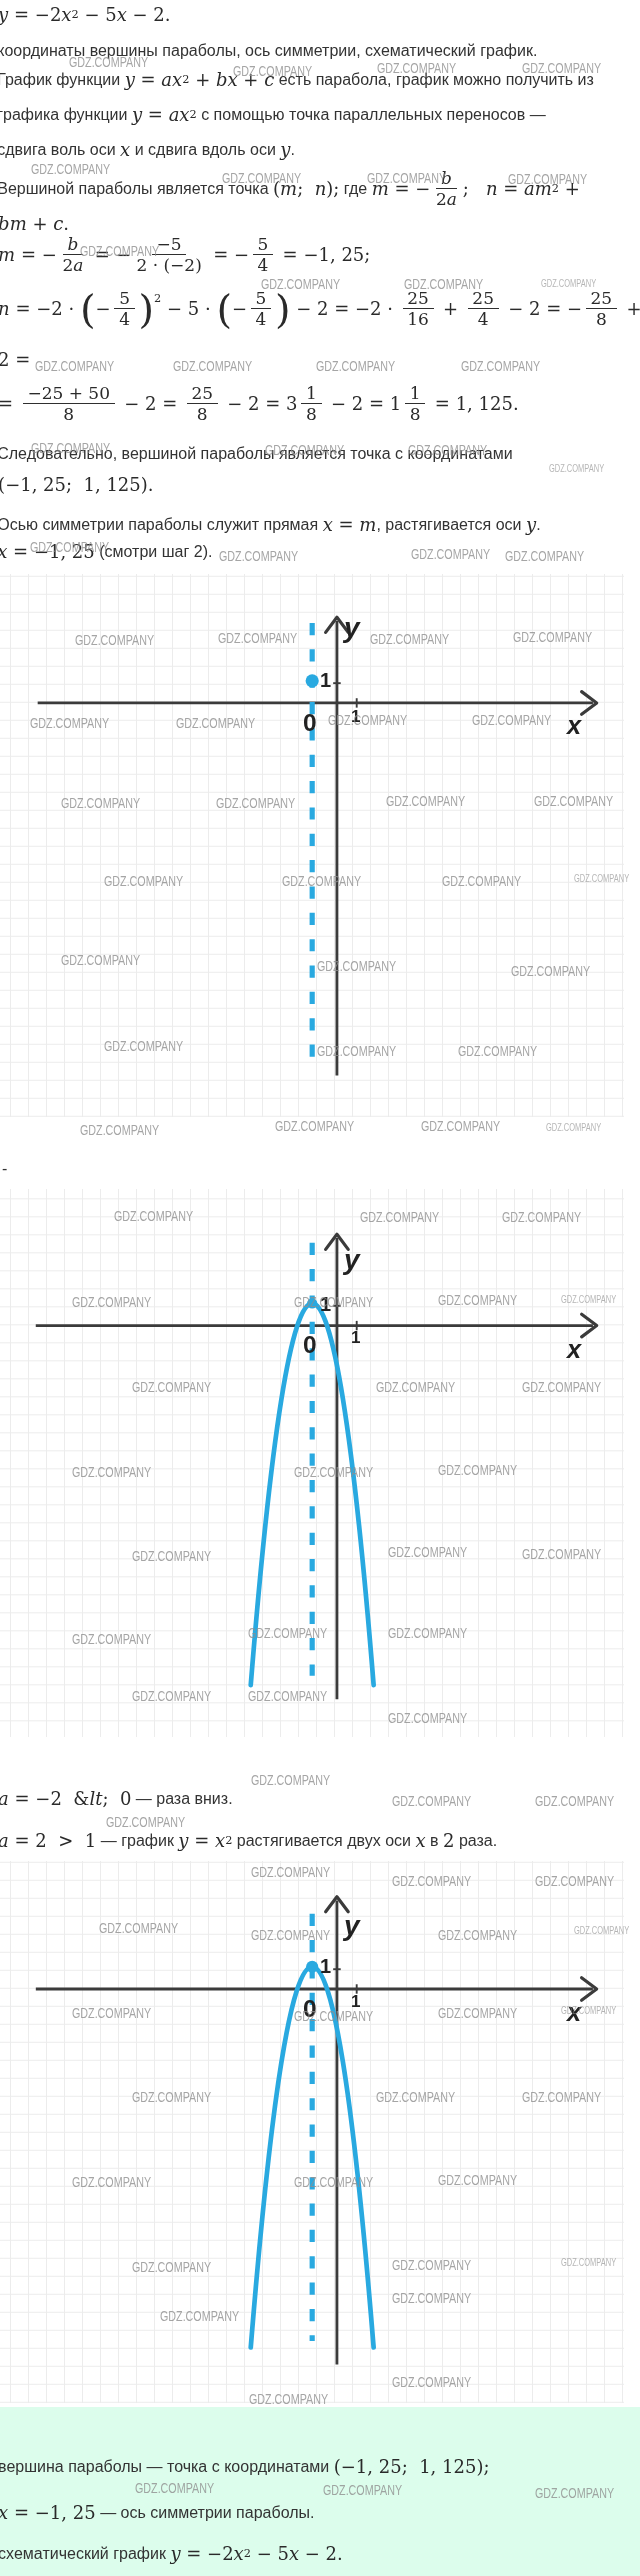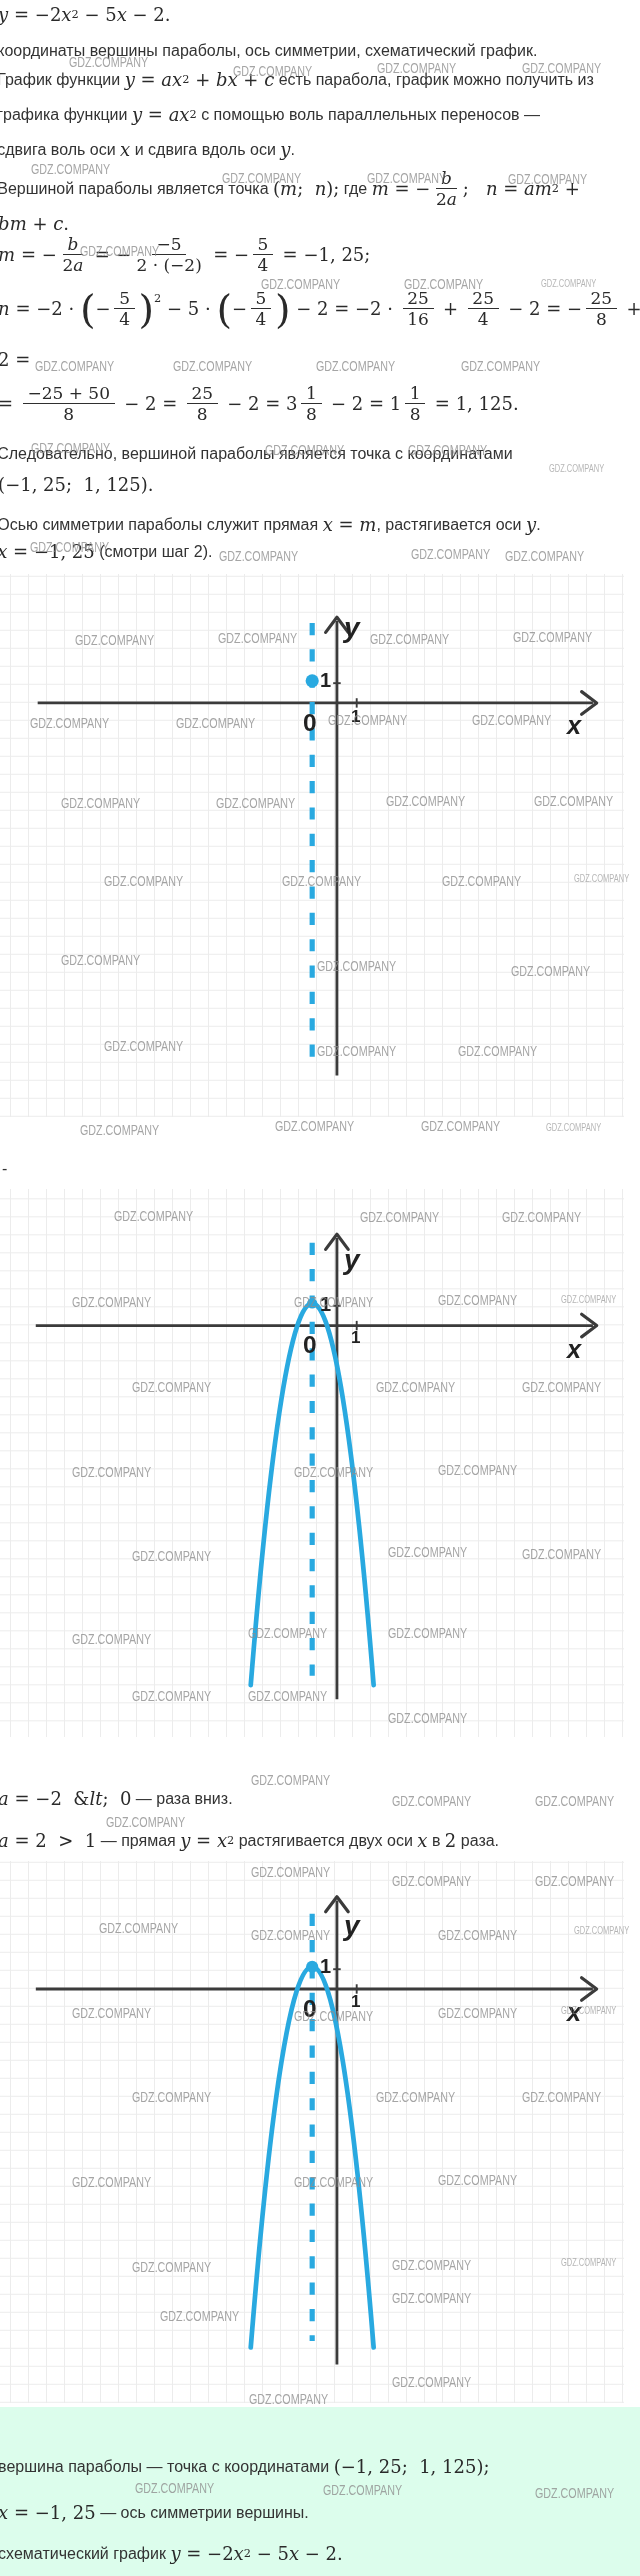--- a/index.html
+++ b/index.html
@@ -89,37 +89,37 @@
     <div class="glabel axisvar" style="left:344px;top:49px;font-size:28px;">y</div>
     <div class="glabel axisvar" style="left:567px;top:137px;font-size:25.4px;">x</div>
     <div class="glabel num" style="left:303px;top:134px;font-size:24.5px;">0</div>
     <div class="glabel num" style="left:320px;top:94px;font-size:20px;">1</div>
     <div class="glabel num" style="left:351px;top:131px;font-size:17px;">1</div>
   </div>
 
 <div class="line" style="top: 3.8px; left: -1.9px;"><span class="math"><i>y</i> = −2<i>x</i></span><sup class="msup">2</sup><span class="math"> − 5<i>x</i> − 2.</span></div>
     <div class="line" style="top: 42px; left: -2.8px;"><span class="rus">координаты вершины параболы, ось симметрии, схематический график.</span></div>
     <div class="line" style="top: 69px; left: -2.8px;"><span class="rus">График функции </span><span class="math"><i>y</i> = <i>ax</i></span><sup class="msup">2</sup><span class="math"> + <i>bx</i> + <i>c</i></span><span class="rus"> есть парабола, график можно получить из</span></div>
-    <div class="line" style="top: 104px; left: -2.8px;"><span class="rus">графика функции </span><span class="math"><i>y</i> = <i>ax</i></span><sup class="msup">2</sup><span class="rus"> с помощью воль параллельных переносов —</span></div>
+    <div class="line" style="top: 104px; left: -2.8px;"><span class="rus">графика функции </span><span class="math"><i>y</i> = <i>ax</i></span><sup class="msup">2</sup><span class="rus"> с помощью точка параллельных переносов —</span></div>
     <div class="line" style="top: 139px; left: -2.8px;"><span class="rus">сдвига воль оси </span><span class="math"><i>x</i></span><span class="rus"> и сдвига вдоль оси </span><span class="math"><i>y</i></span><span class="rus">.</span></div>
     <div class="line" style="top: 168px; left: -2.8px;"><span class="rus">Вершиной параболы является точка </span><span class="math">(<i>m</i>;  <i>n</i>);</span><span class="rus"> где </span><span class="math"><i>m</i> = −</span><span class="frac"><span class="num"><i>b</i></span><span class="den">2<i>a</i></span></span><span class="math">;   <i>n</i> = <i>am</i></span><sup class="msup">2</sup><span class="math"> +</span></div>
     <div class="line" style="top: 213px; left: -1.9px;"><span class="math"><i>bm</i> + <i>c</i>.</span></div>
     <div class="line" style="top: 234px; left: -1.9px;"><span class="math"><i>m</i> = −</span><span class="frac"><span class="num"><i>b</i></span><span class="den">2<i>a</i></span></span><span class="math"> = −</span><span class="frac"><span class="num">−5</span><span class="den">2 · (−2)</span></span><span class="math"> = −</span><span class="frac"><span class="num">5</span><span class="den">4</span></span><span class="math"> = −1, 25;</span></div>
     <div class="line" style="top: 288px; left: -1.9px;"><span class="math"><i>n</i> = −2 · </span><span class="bigp">(</span><span class="math">−</span><span class="frac"><span class="num">5</span><span class="den">4</span></span><span class="bigp">)</span><sup class="msup bsup">2</sup><span class="math"> − 5 · </span><span class="bigp">(</span><span class="math">−</span><span class="frac"><span class="num">5</span><span class="den">4</span></span><span class="bigp">)</span><span class="math"> − 2 = −2 · </span><span class="frac"><span class="num">25</span><span class="den">16</span></span><span class="math"> + </span><span class="frac"><span class="num">25</span><span class="den">4</span></span><span class="math"> − 2 = −</span><span class="frac"><span class="num">25</span><span class="den">8</span></span><span class="math"> + </span></div>
     <div class="line" style="top: 349px; left: -1.9px;"><span class="math">2 =</span></div>
     <div class="line" style="top: 383px; left: -1.9px;"><span class="math">= </span><span class="frac"><span class="num">−25 + 50</span><span class="den">8</span></span><span class="math"> − 2 = </span><span class="frac"><span class="num">25</span><span class="den">8</span></span><span class="math"> − 2 = 3</span><span class="frac"><span class="num">1</span><span class="den">8</span></span><span class="math"> − 2 = 1</span><span class="frac"><span class="num">1</span><span class="den">8</span></span><span class="math"> = 1, 125.</span></div>
     <div class="line" style="top: 445px; left: -2.8px;"><span class="rus">Следовательно, вершиной параболы является точка с координатами</span></div>
     <div class="line" style="top: 474px; left: -1.9px;"><span class="math">(−1, 25;  1, 125).</span></div>
     <div class="line" style="top: 514px; left: -2.8px;"><span class="rus">Осью симметрии параболы служит прямая </span><span class="math"><i>x</i> = <i>m</i></span><span class="rus">, растягивается оси </span><span class="math"><i>y</i></span><span class="rus">.</span></div>
     <div class="line" style="top: 541px; left: -2.8px;"><span class="math"><i>x</i> = −1, 25</span><span class="rus"> (смотри шаг 2).</span></div>
     <div class="line" style="top: 1160px; left: 1.9px;"><span class="rus">-</span></div>
     <div class="line" style="top: 1788px; left: -1.9px;"><span class="math"><i>a</i> = −2  &amp;<i>lt</i>;  0</span><span class="rus"> — раза вниз.</span></div>
-    <div class="line" style="top: 1830px; left: -1.9px;"><span class="math"><i>a</i> = 2  &gt;  1</span><span class="rus"> — прямая </span><span class="math"><i>y</i> = <i>x</i></span><sup class="msup">2</sup><span class="rus"> растягивается двух оси </span><span class="math"><i>x</i></span><span class="rus"> в </span><span class="math">2</span><span class="rus"> раза.</span></div>
+    <div class="line" style="top: 1830px; left: -1.9px;"><span class="math"><i>a</i> = 2  &gt;  1</span><span class="rus"> — график </span><span class="math"><i>y</i> = <i>x</i></span><sup class="msup">2</sup><span class="rus"> растягивается двух оси </span><span class="math"><i>x</i></span><span class="rus"> в </span><span class="math">2</span><span class="rus"> раза.</span></div>
     <div class="line" style="top: 2456px; left: -1.9px;"><span class="rus">вершина параболы — точка с координатами </span><span class="math">(−1, 25;  1, 125);</span></div>
-    <div class="line" style="top: 2502px; left: -1.9px;"><span class="math"><i>x</i> = −1, 25</span><span class="rus"> — ось симметрии вершины.</span></div>
+    <div class="line" style="top: 2502px; left: -1.9px;"><span class="math"><i>x</i> = −1, 25</span><span class="rus"> — ось симметрии параболы.</span></div>
     <div class="line" style="top: 2543px; left: -1.9px;"><span class="rus">схематический график </span><span class="math"><i>y</i> = −2<i>x</i></span><sup class="msup">2</sup><span class="math"> − 5<i>x</i> − 2.</span></div>
     <span class="wm" style="left: 69px; top: 54px;">GDZ.COMPANY</span>
     <span class="wm" style="left: 233px; top: 63px;">GDZ.COMPANY</span>
     <span class="wm" style="left: 377px; top: 60px;">GDZ.COMPANY</span>
     <span class="wm" style="left: 522px; top: 60px;">GDZ.COMPANY</span>
     <span class="wm" style="left: 31px; top: 161px;">GDZ.COMPANY</span>
     <span class="wm" style="left: 222px; top: 170px;">GDZ.COMPANY</span>
     <span class="wm" style="left: 367px; top: 170px;">GDZ.COMPANY</span>
     <span class="wm" style="left: 508px; top: 171px;">GDZ.COMPANY</span>
     <span class="wm" style="left: 80px; top: 243px;">GDZ.COMPANY</span>

